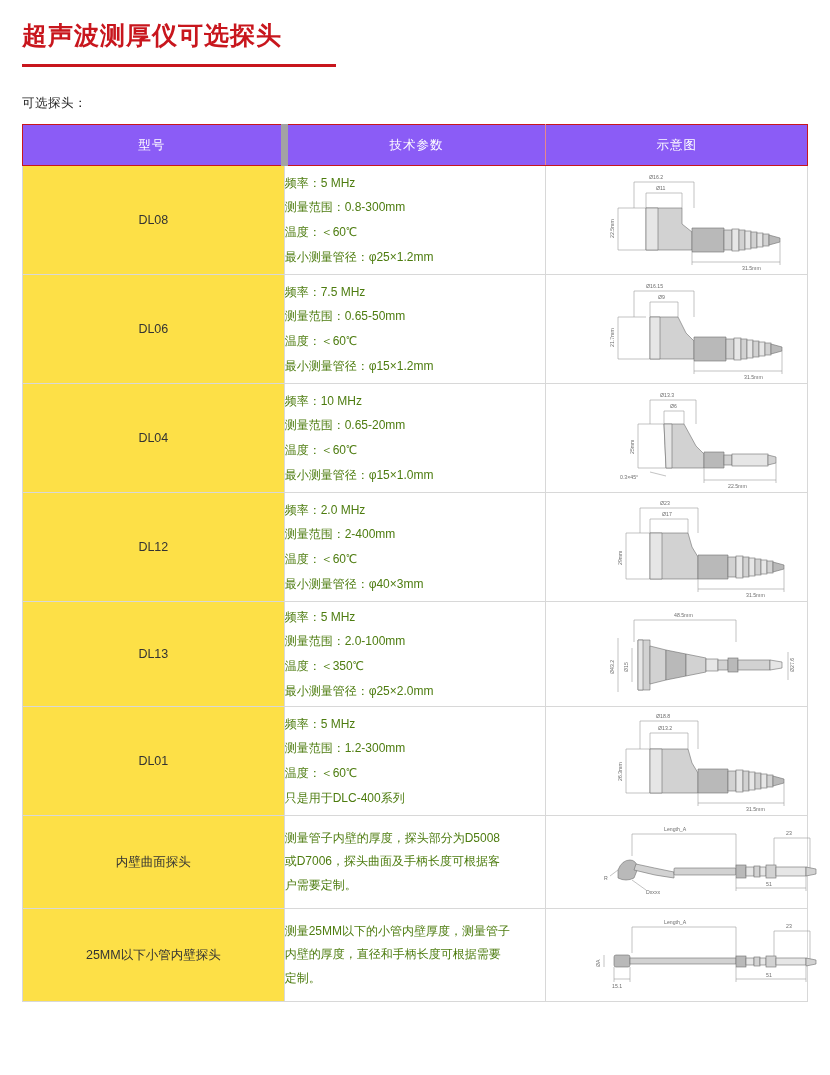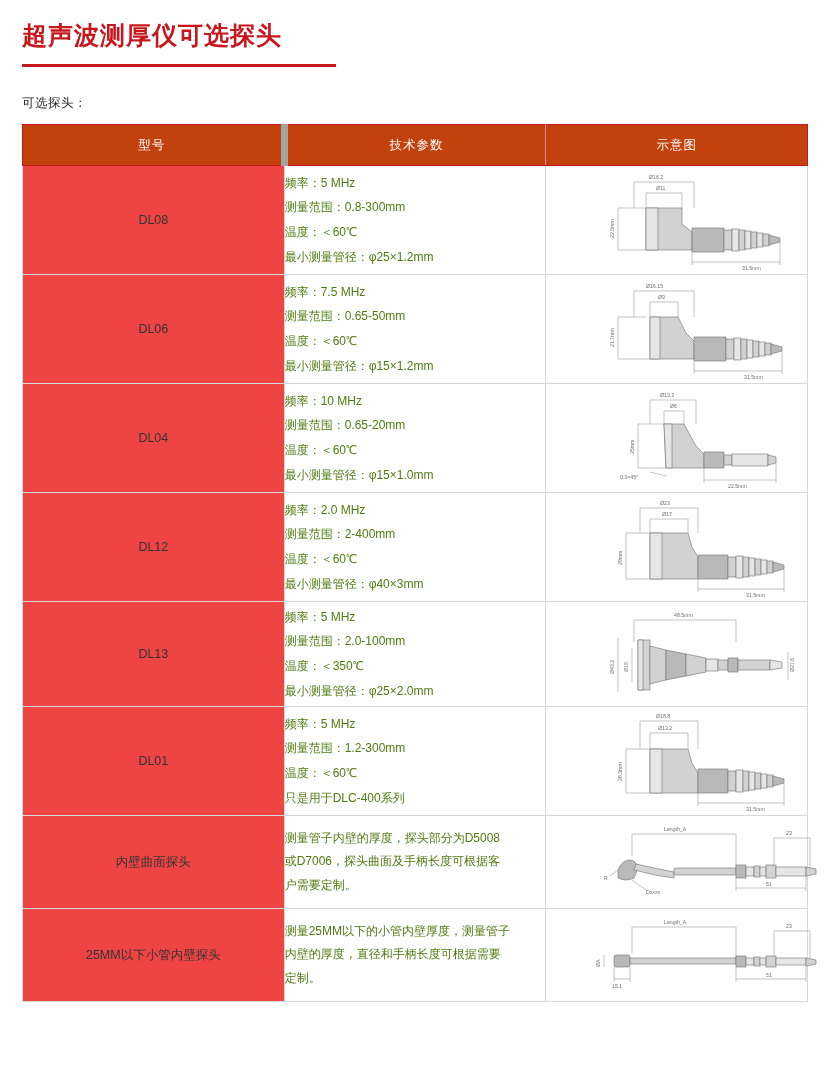--- a/index.html
+++ b/index.html
@@ -44,21 +44,21 @@
     margin-bottom: 12px;
     letter-spacing: .5px;
   }
   table.probe-table {
     border-collapse: collapse;
     width: 786px;
     table-layout: fixed;
     font-size: 11.5px;
   }
   table.probe-table th {
-    background: #c2410c;
+    background: #8b5cf6;
     color: #fff;
     font-weight: normal;
     font-size: 12.5px;
     height: 38px;
     border: 1px solid #c8161d;
     letter-spacing: 1px;
   }
   table.probe-table th.sep {
     border-left: 7px solid #a3a3a3;
     border-right: 1px solid #e8878b;
@@ -66,21 +66,21 @@
   table.probe-table td {
     border: 1px solid #d8d8d8;
     vertical-align: middle;
     padding: 0;
   }
   td.model-cell {
     width: 186px;
     text-align: center;
     font-size: 12.5px;
     color: #333;
-    background: #ef4444;
+    background: #fde047;
     padding: 6px 8px;
     line-height: 1.6;
   }
   td.spec-cell {
     width: 280px;
     padding: 12px 0 12px 22px;
     background: #fff;
     color: #4d7c0f;
     line-height: 2.05;
     font-size: 12px;

